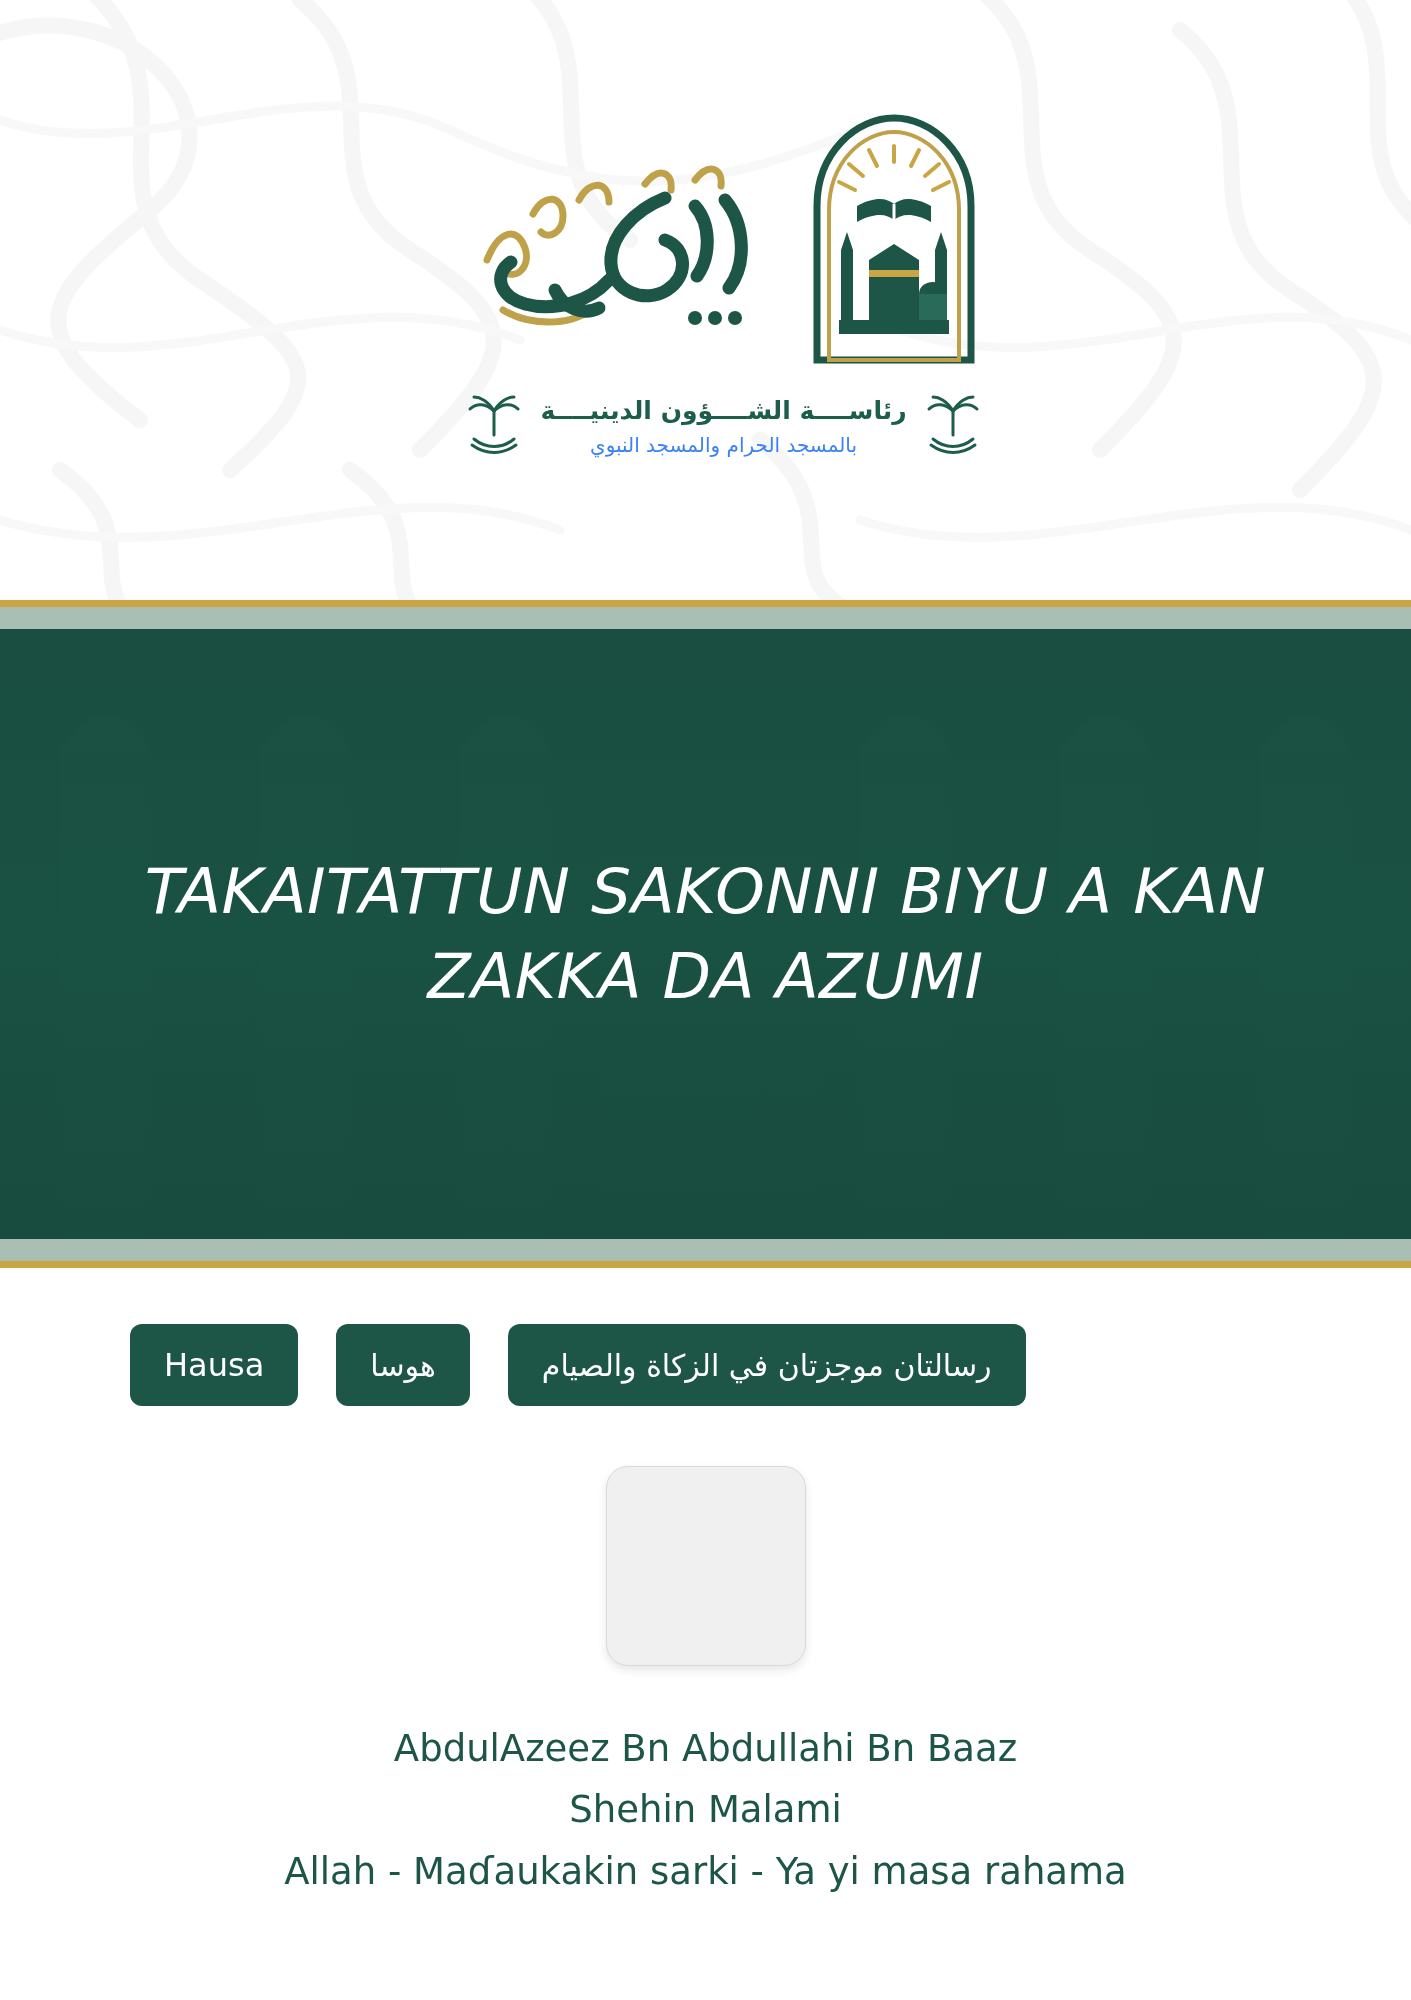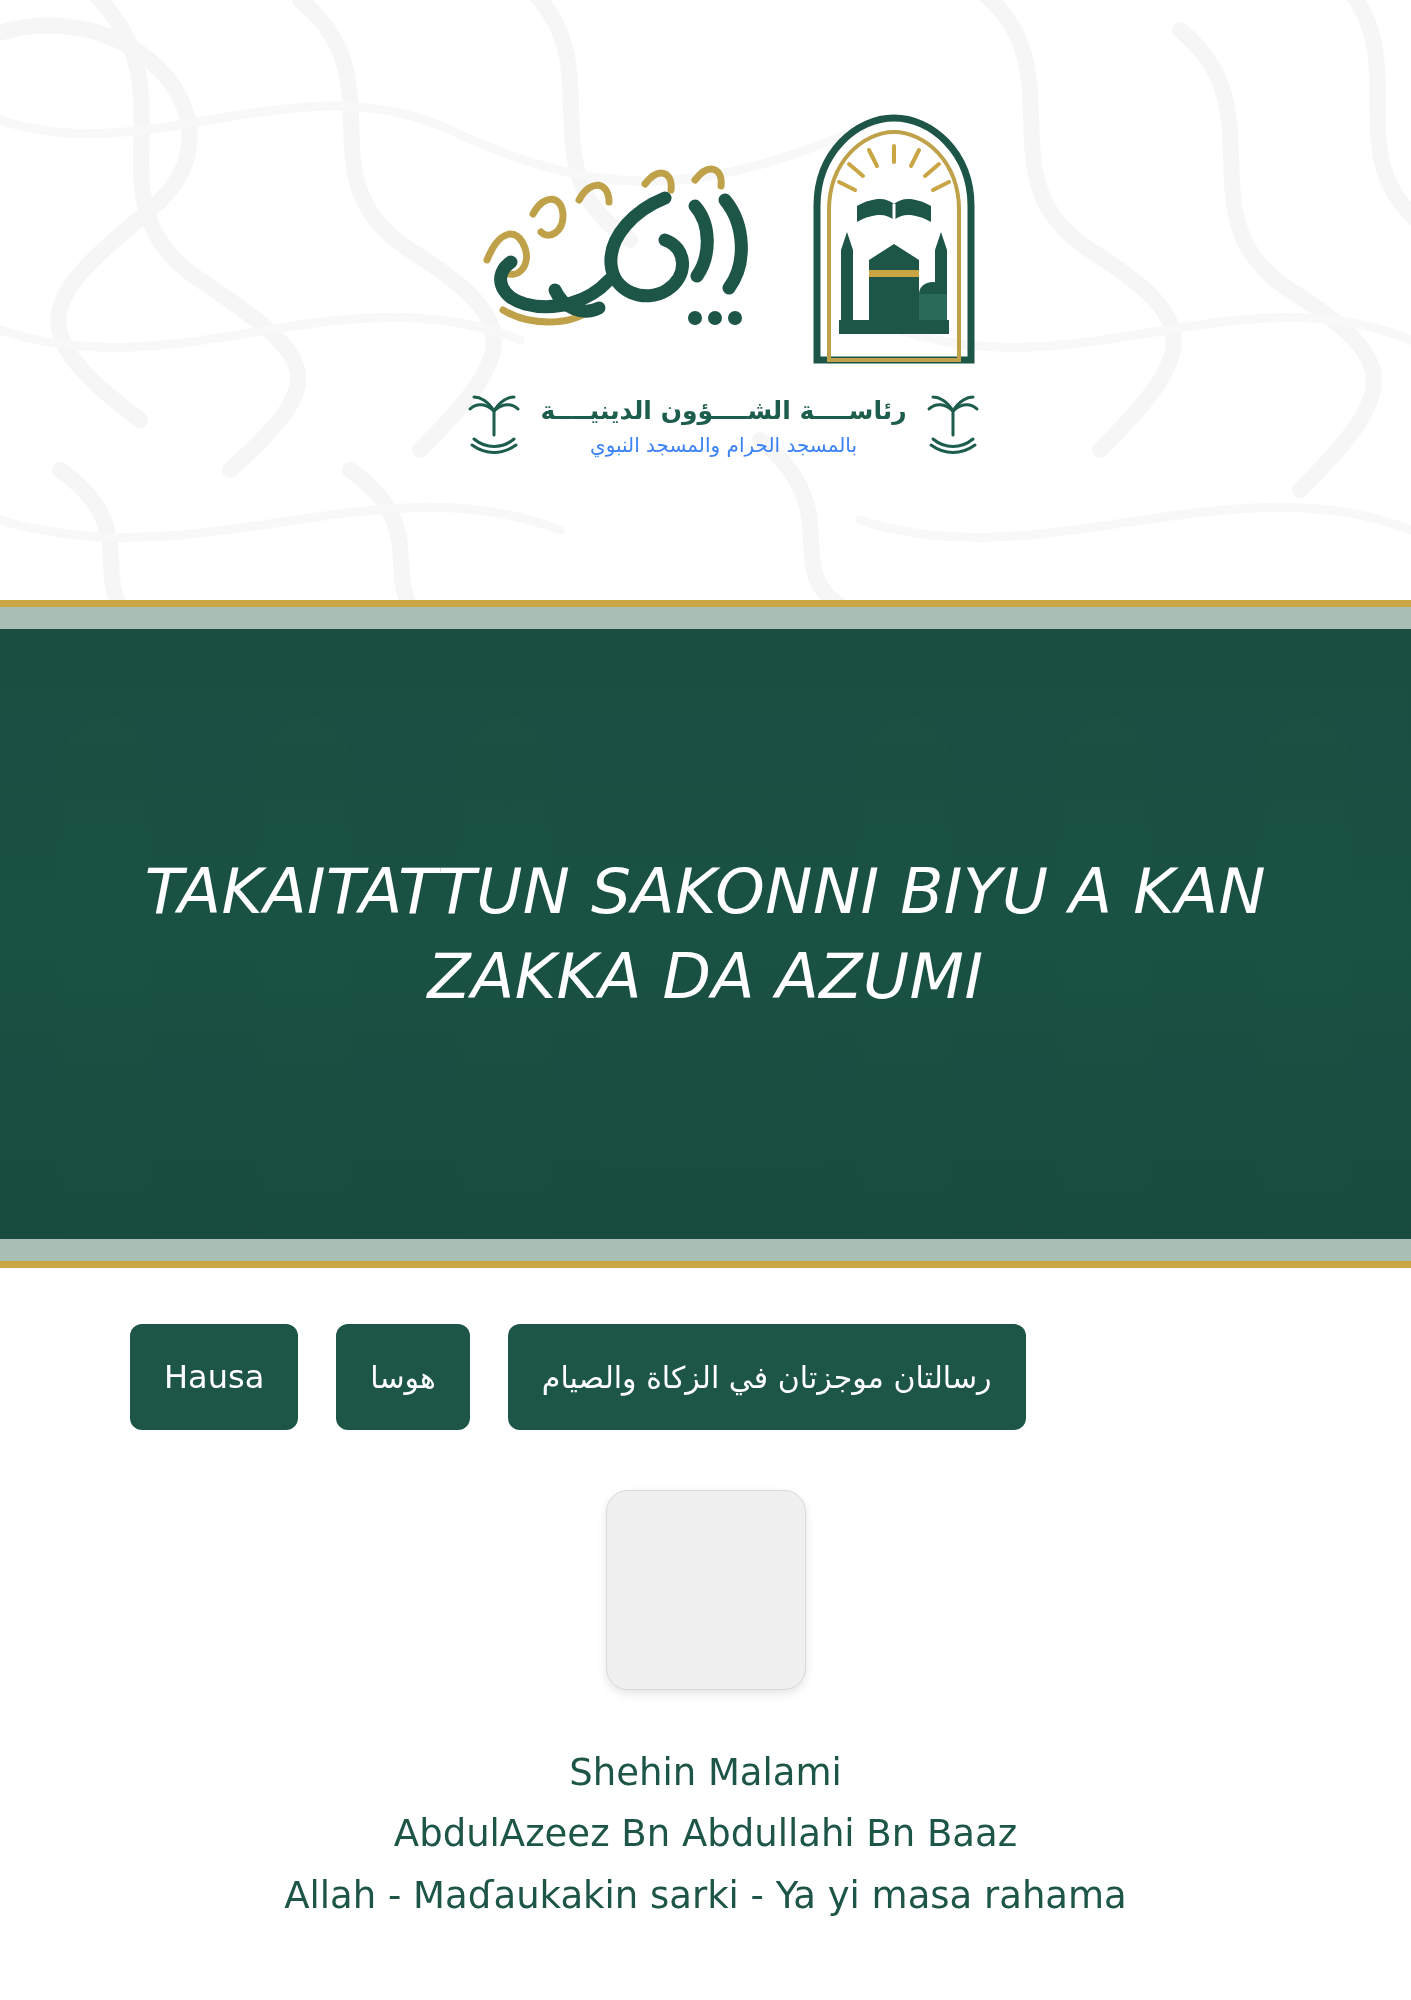--- a/index.html
+++ b/index.html
@@ -145,21 +145,21 @@
     gap: 38px;
   }
   .tag {
     background: #1d5546;
     color: #ffffff;
     border-radius: 12px;
     height: 74px;
     display: flex;
     align-items: center;
     justify-content: center;
-    padding: 16px 34px;
+    padding: 4px 34px;
     font-size: 32px;
     white-space: nowrap;
   }
   .tag.rtl { direction: rtl; font-size: 30px; }
 
   
   .thumb-wrap {
     margin-top: 60px;
     display: flex;
     justify-content: center;
@@ -363,18 +363,18 @@
     <div class="tag">Hausa</div>
     <div class="tag rtl">هوسا</div>
     <div class="tag rtl">رسالتان موجزتان في الزكاة والصيام</div>
   </div>
 
   <div class="thumb-wrap">
     <div class="thumb"></div>
   </div>
 
   <div class="author">
+    <div>AbdulAzeez Bn Abdullahi Bn Baaz</div>
     <div>Shehin Malami</div>
-    <div>AbdulAzeez Bn Abdullahi Bn Baaz</div>
     <div>Allah - Maɗaukakin sarki - Ya yi masa rahama</div>
   </div>
 
 </div>
 
 </body></html>

